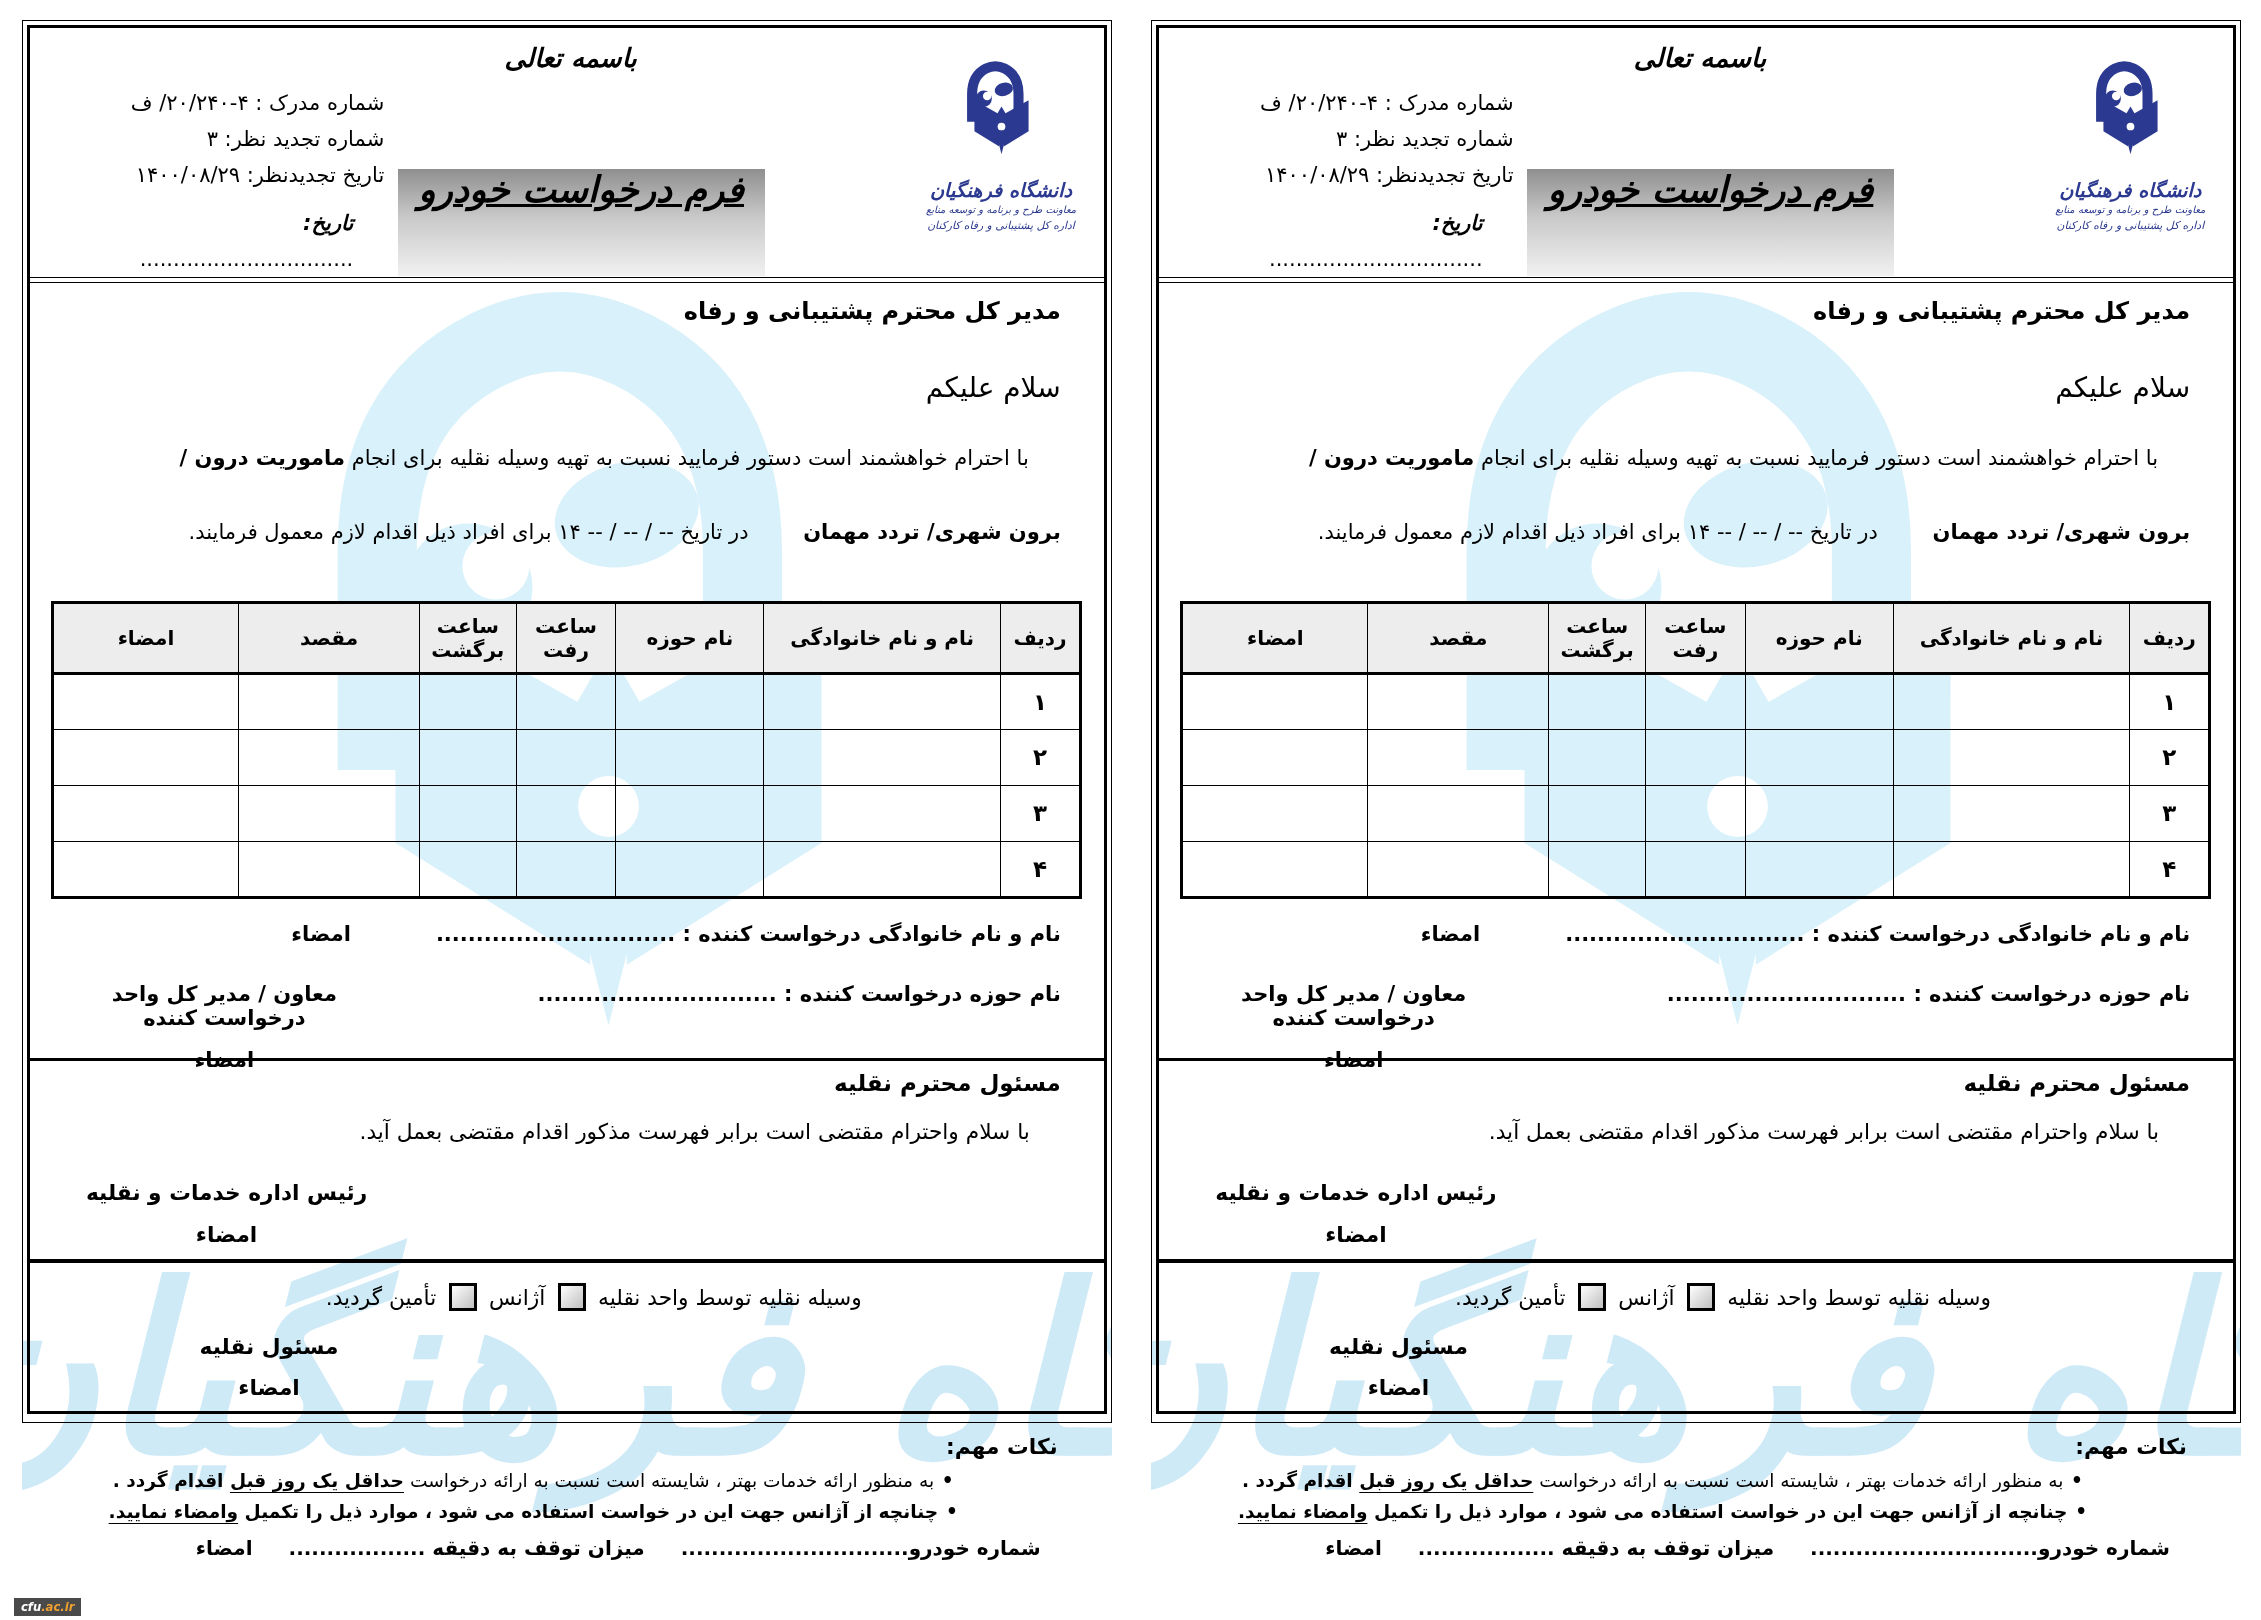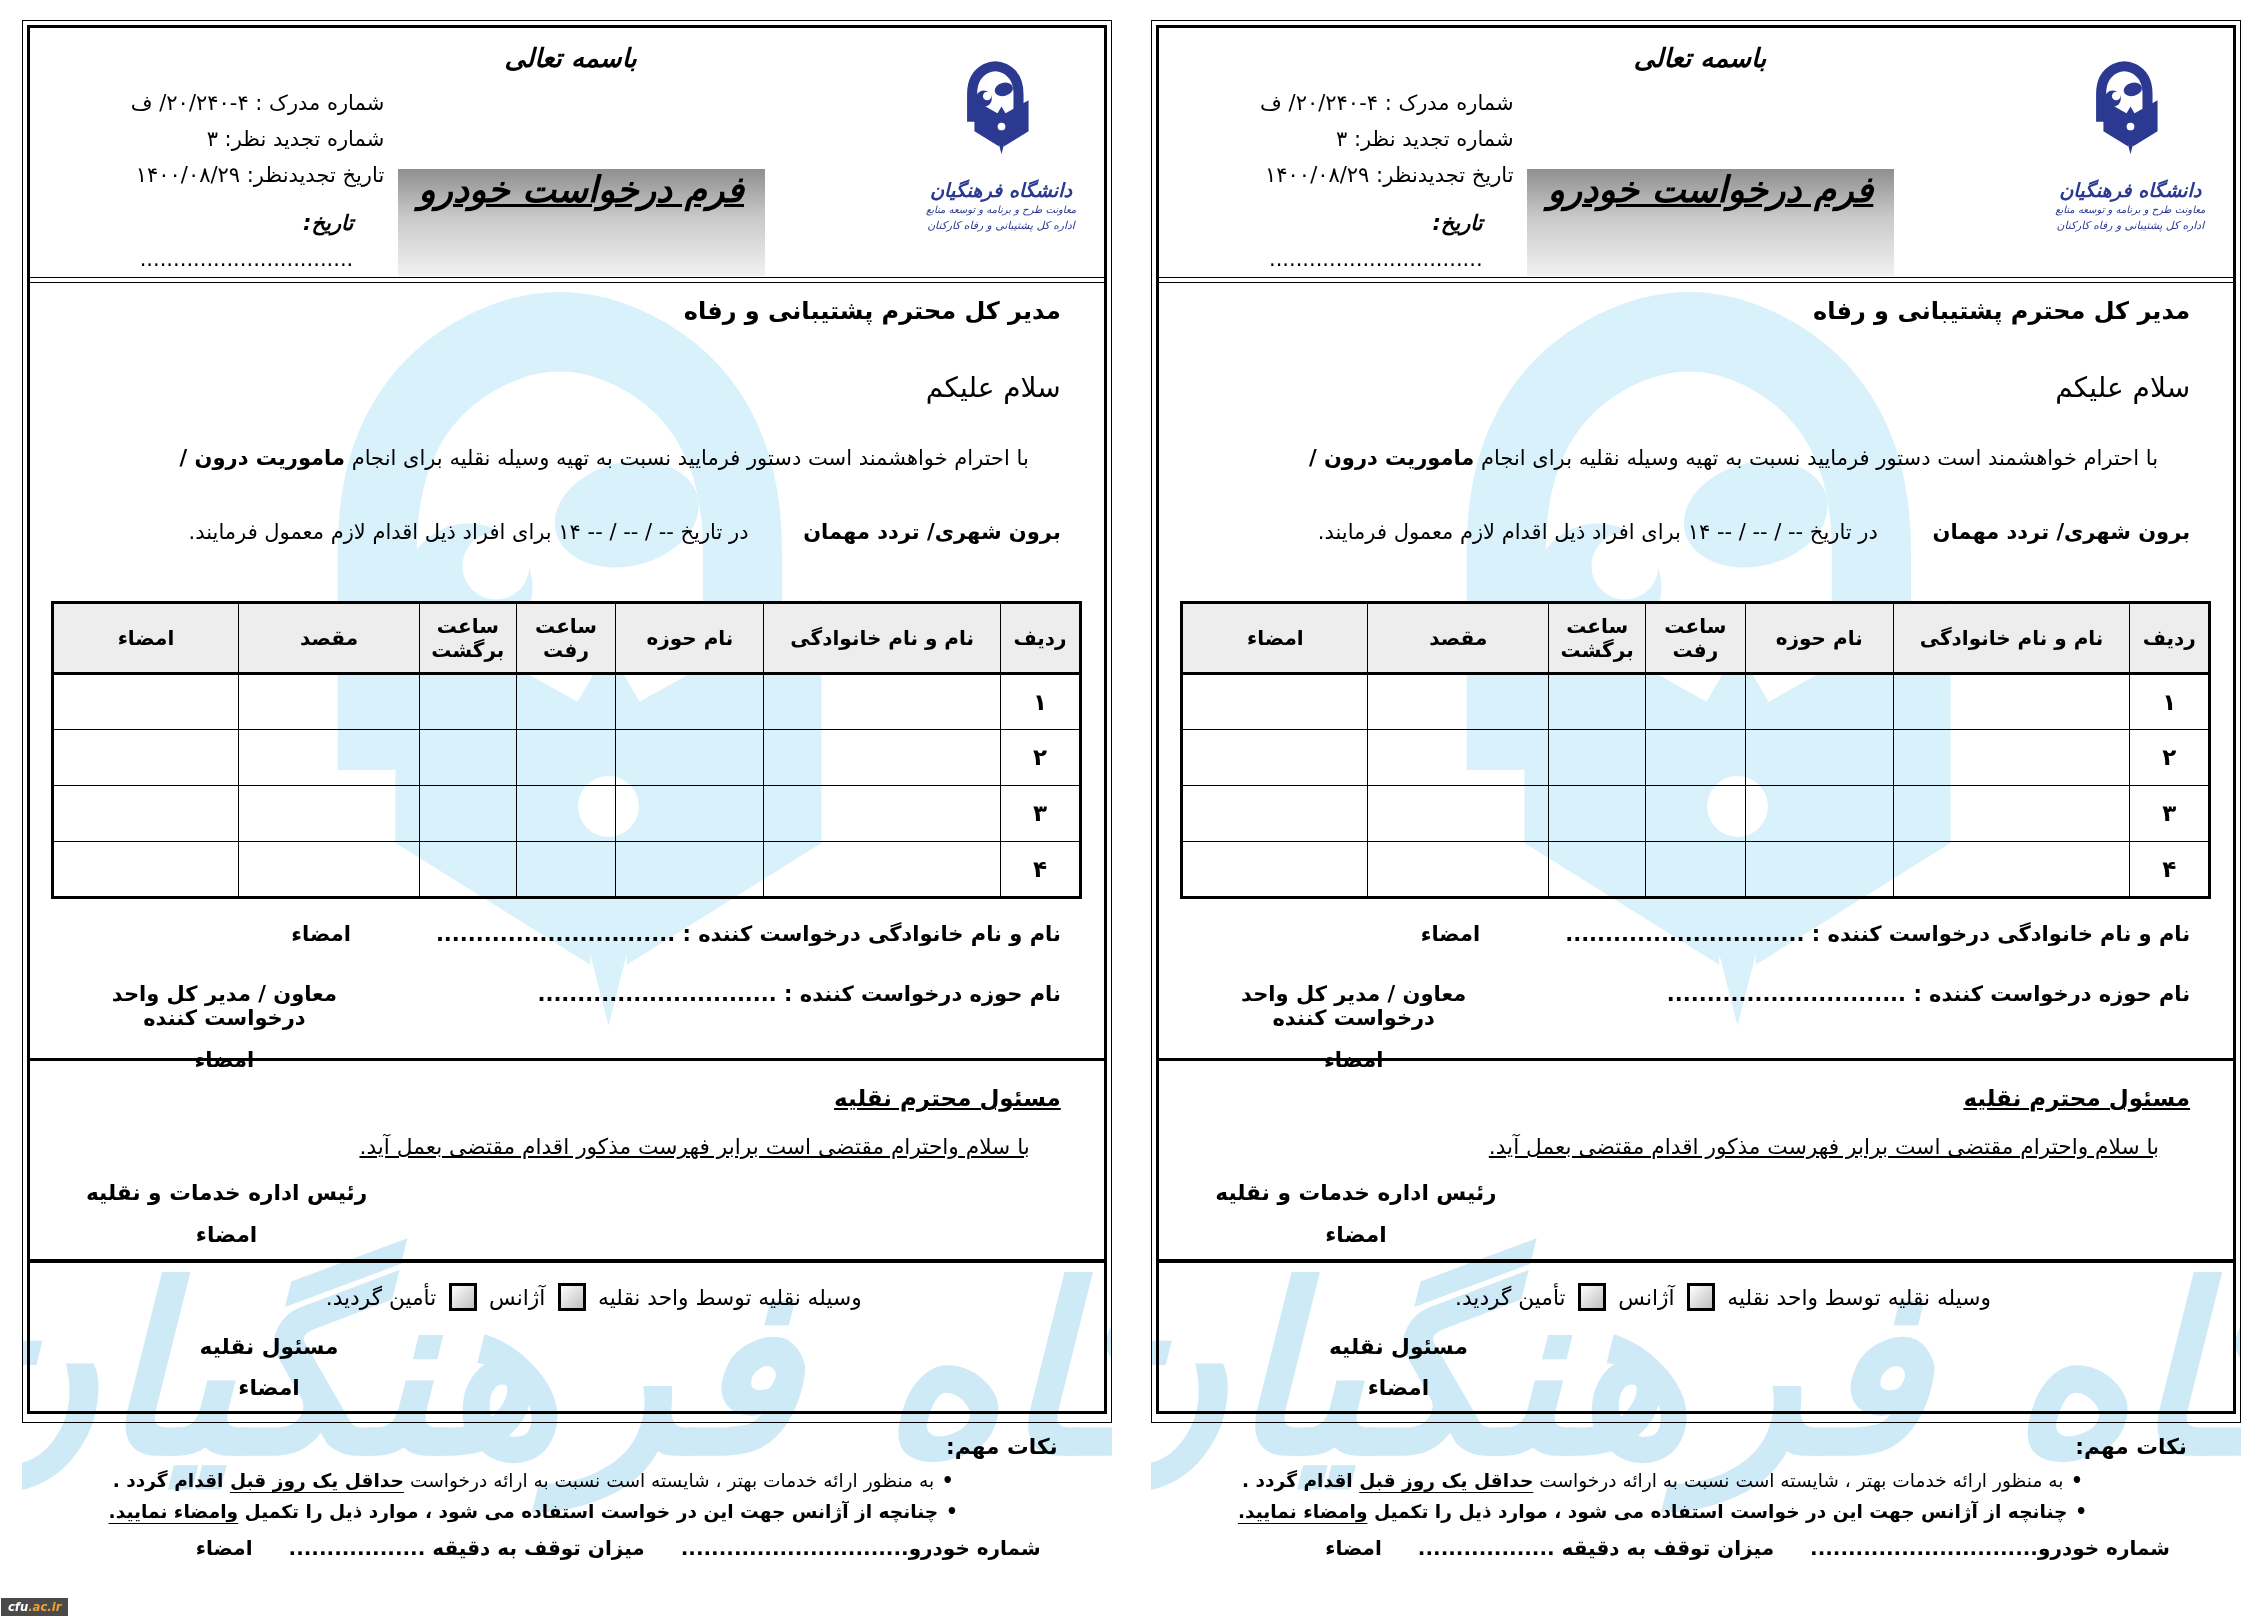--- a/index.html
+++ b/index.html
@@ -60,21 +60,21 @@
                   text-align: center; background: transparent; }
 
   
   .sec-sig { padding: 23px 43px 0 31px; height: 159px; font-size: 21px; font-weight: bold; }
   .sig-rowA { display: flex; gap: 85px; align-items: baseline; }
   .sig-rowB { display: flex; justify-content: space-between; margin-top: 36px; align-items: flex-start; }
   .approver-block { width: 309px; text-align: center; margin-left: 9.3px; }
   .approver-sign { margin-top: 18.6px; }
 
   
-  .sec-naqlieh { position: relative; padding: 24px 43px 0 43px; height: 198px; text-decoration: underline; }
+  .sec-naqlieh { position: relative; padding: 9px 43px 0 43px; height: 198px; }
   .naq-heading { font-size: 23px; font-weight: bold; }
   .naq-body { font-size: 21.7px; margin-top: 23px; padding-right: 31px; }
   .chief-block { position: absolute; left: 46px; bottom: 12.4px; width: 302px; text-align: center;
                  font-size: 21.7px; font-weight: bold; }
   .chief-sign { margin-top: 17px; }
 
   
   .sec-supply { position: relative; padding-top: 20px; height: 145px; }
   .cbx-line { display: flex; align-items: center; gap: 12.4px; width: fit-content;
               margin: 0 auto; transform: translateX(27px); font-size: 21.7px; }
@@ -87,21 +87,21 @@
   
   .notes { position: relative; z-index: 1; padding-top: 10.8px; }
   .notes-heading { font-size: 21.7px; font-weight: bold; margin-right: 54px; }
   .note-item { margin: 10.8px 67px 0 0; font-size: 18.6px; text-align: center; }
   .note-item .bullet { font-weight: bold; margin-left: 7.7px; }
   .bu { font-weight: bold; text-decoration: underline; text-underline-offset: 4.6px; }
   .bb { font-weight: bold; }
   .note-line3 { display: flex; gap: 36px; margin: 14px 71px 0 0; font-size: 20px; font-weight: bold; }
 
   
-  .cfu-badge { position: absolute; left: 1px; bottom: 4.6px; background: #4a4a4a; color: #fff;
+  .cfu-badge { position: absolute; left: 14px; bottom: 4.6px; background: #4a4a4a; color: #fff;
                font-size: 11.6px; font-weight: bold; font-style: italic; padding: 2.3px 7px;
                direction: ltr; z-index: 3; font-family: "DejaVu Sans", sans-serif; }
   .cfu-badge .dom { color: #f0a030; }
 </style>
 </head>
 <body>
 
 <div class="page">
   <div class="sheet sheet-left" id="sheet-left">
   <div class="wm-script">دانشگاه فرهنگیان</div>

